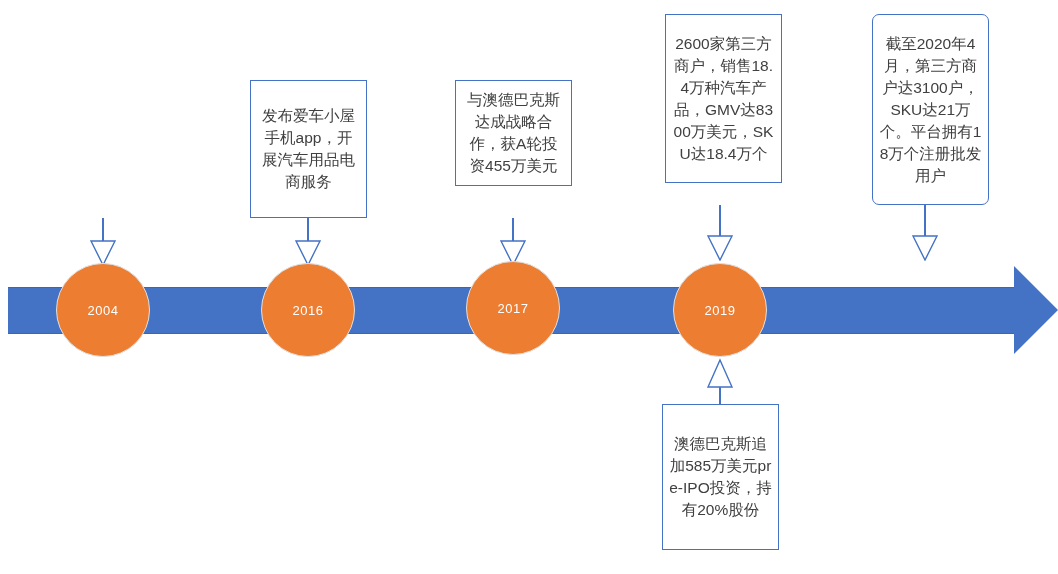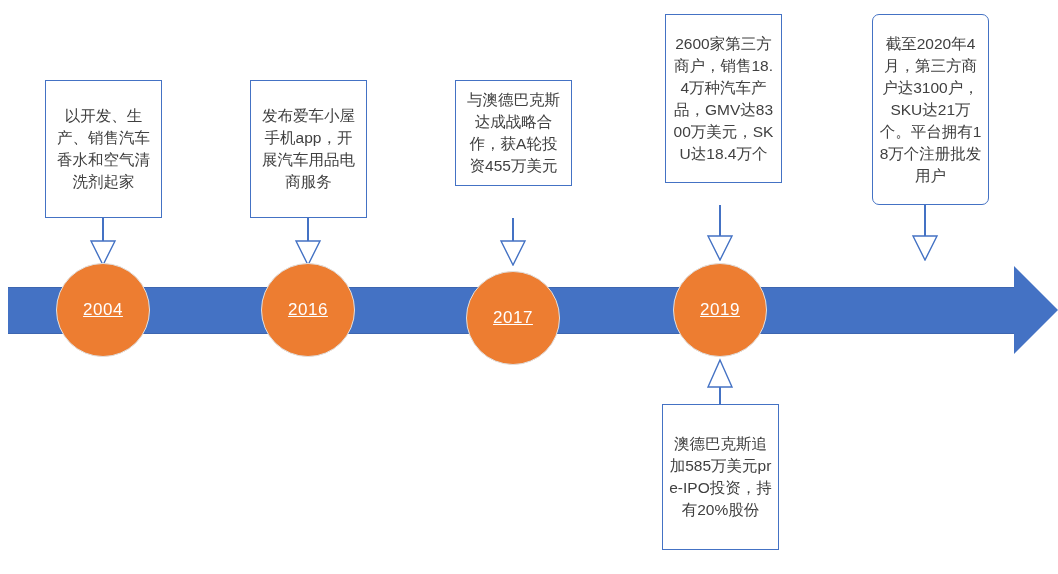--- a/index.html
+++ b/index.html
@@ -47,23 +47,22 @@
     width: 94px;
     height: 94px;
     border-radius: 50%;
     background: #ED7D31;
     border: 1px solid #e0e0e0;
     box-sizing: border-box;
     display: flex;
     align-items: center;
     justify-content: center;
     color: #ffffff;
-    font-size: 17px;
+    font-size: 13px;
     letter-spacing: 0.5px;
-    text-decoration: underline;
   }
 
   
   .note-box {
     position: absolute;
     box-sizing: border-box;
     background: #ffffff;
     border: 1px solid #4472C4;
     display: flex;
     align-items: center;
@@ -98,23 +97,20 @@
   .note-text { display: block; }
 </style>
 </head>
 <body>
 
 <div id="canvas">
 
   <div class="timeline-bar"></div>
   <div class="timeline-head"></div>
 
-  <div class="note-box" style="left:45px; top:80px; width:117px; height:138px;">
-    <span class="note-text">以开发、生产、销售汽车香水和空气清洗剂起家</span>
-  </div>
   <div class="connector" style="left:89px; top:218px; height:50px;">
     <div class="stem" style="top:0; height:24px;"></div>
     <div class="tri" style="top:22px;">
       <svg width="28" height="26" viewBox="0 0 28 26">
           <polygon points="2,1 26,1 14,25" fill="#ffffff" stroke="#4472C4" stroke-width="1.4"></polygon>
         </svg>
     </div>
   </div>
   <div class="year-node" style="left:56px; top:263px;">
     <span>2004</span>
@@ -139,21 +135,21 @@
     <span class="note-text">与澳德巴克斯达成战略合作，获A轮投资455万美元</span>
   </div>
   <div class="connector" style="left:499px; top:218px; height:50px;">
     <div class="stem" style="top:0; height:24px;"></div>
     <div class="tri" style="top:22px;">
       <svg width="28" height="26" viewBox="0 0 28 26">
           <polygon points="2,1 26,1 14,25" fill="#ffffff" stroke="#4472C4" stroke-width="1.4"></polygon>
         </svg>
     </div>
   </div>
-  <div class="year-node" style="left:466px; top:271px;">
+  <div class="year-node" style="left:466px; top:261px;">
     <span>2017</span>
   </div>
 
   <div class="note-box" style="left:665px; top:14px; width:117px; height:169px;">
     <span class="note-text">2600家第三方商户，销售18.4万种汽车产品，GMV达8300万美元，SKU达18.4万个</span>
   </div>
   <div class="connector" style="left:706px; top:205px; height:60px;">
     <div class="stem" style="top:0; height:32px;"></div>
     <div class="tri" style="top:30px;">
       <svg width="28" height="26" viewBox="0 0 28 26">

